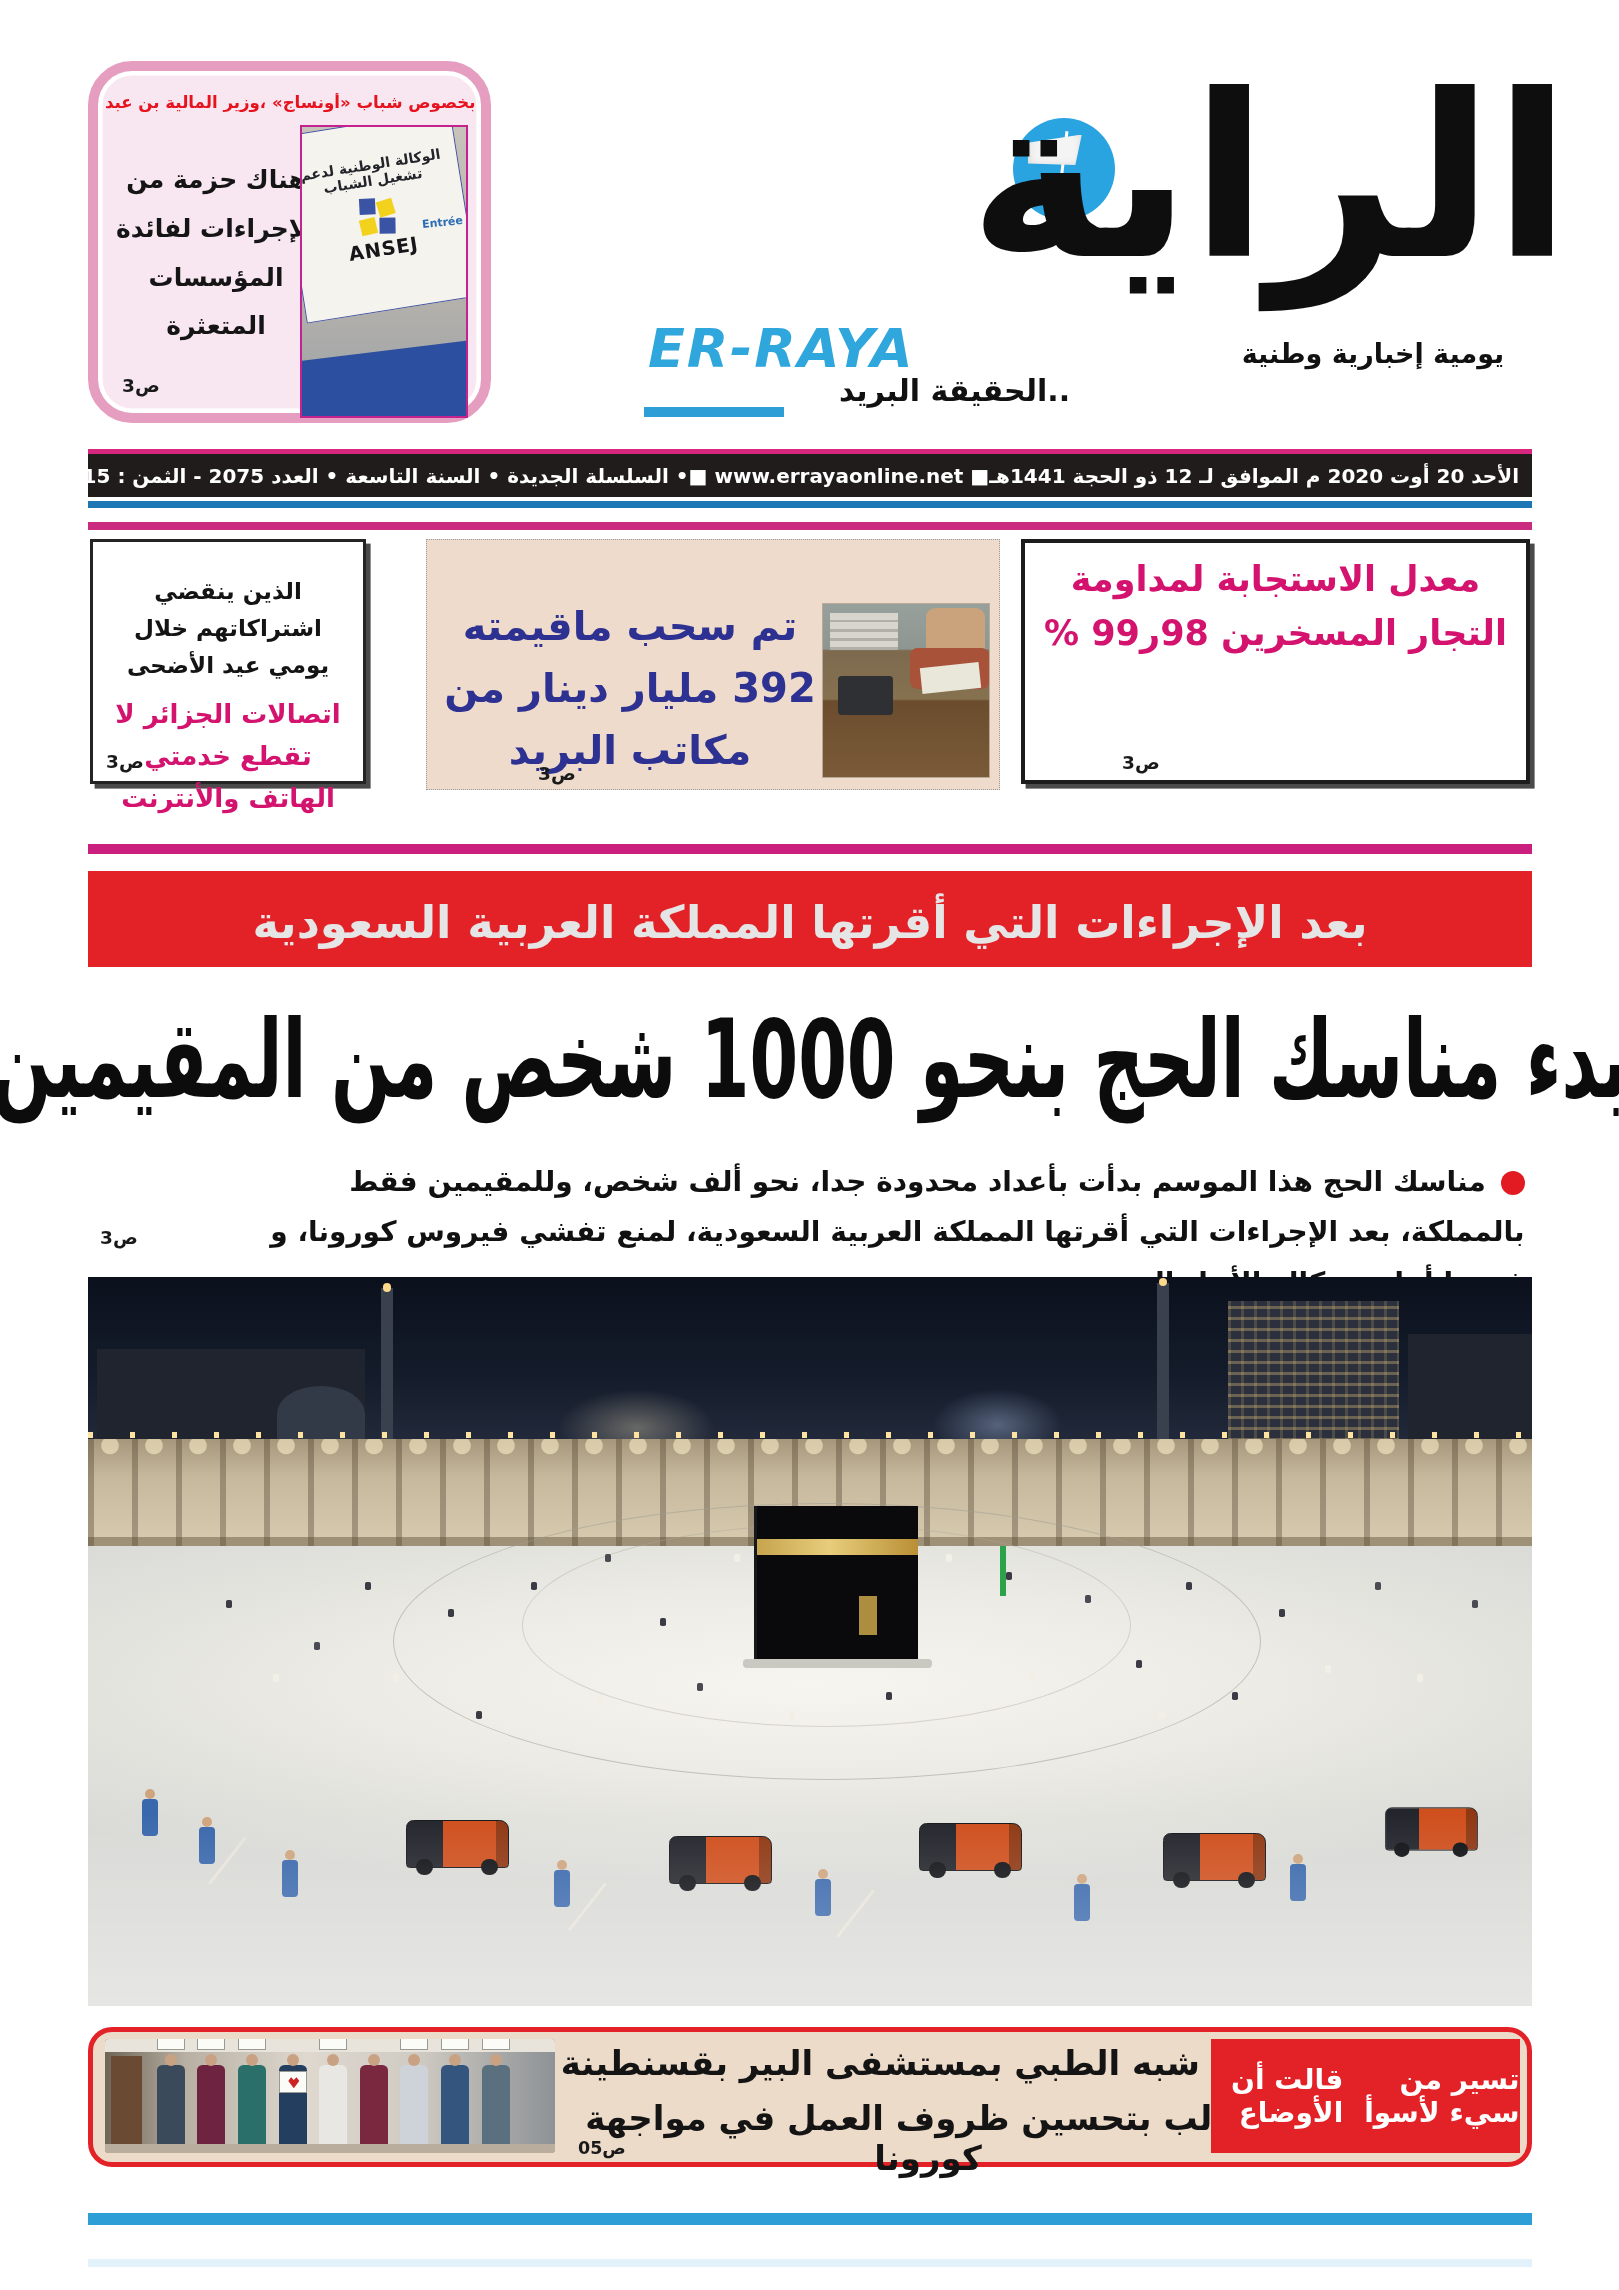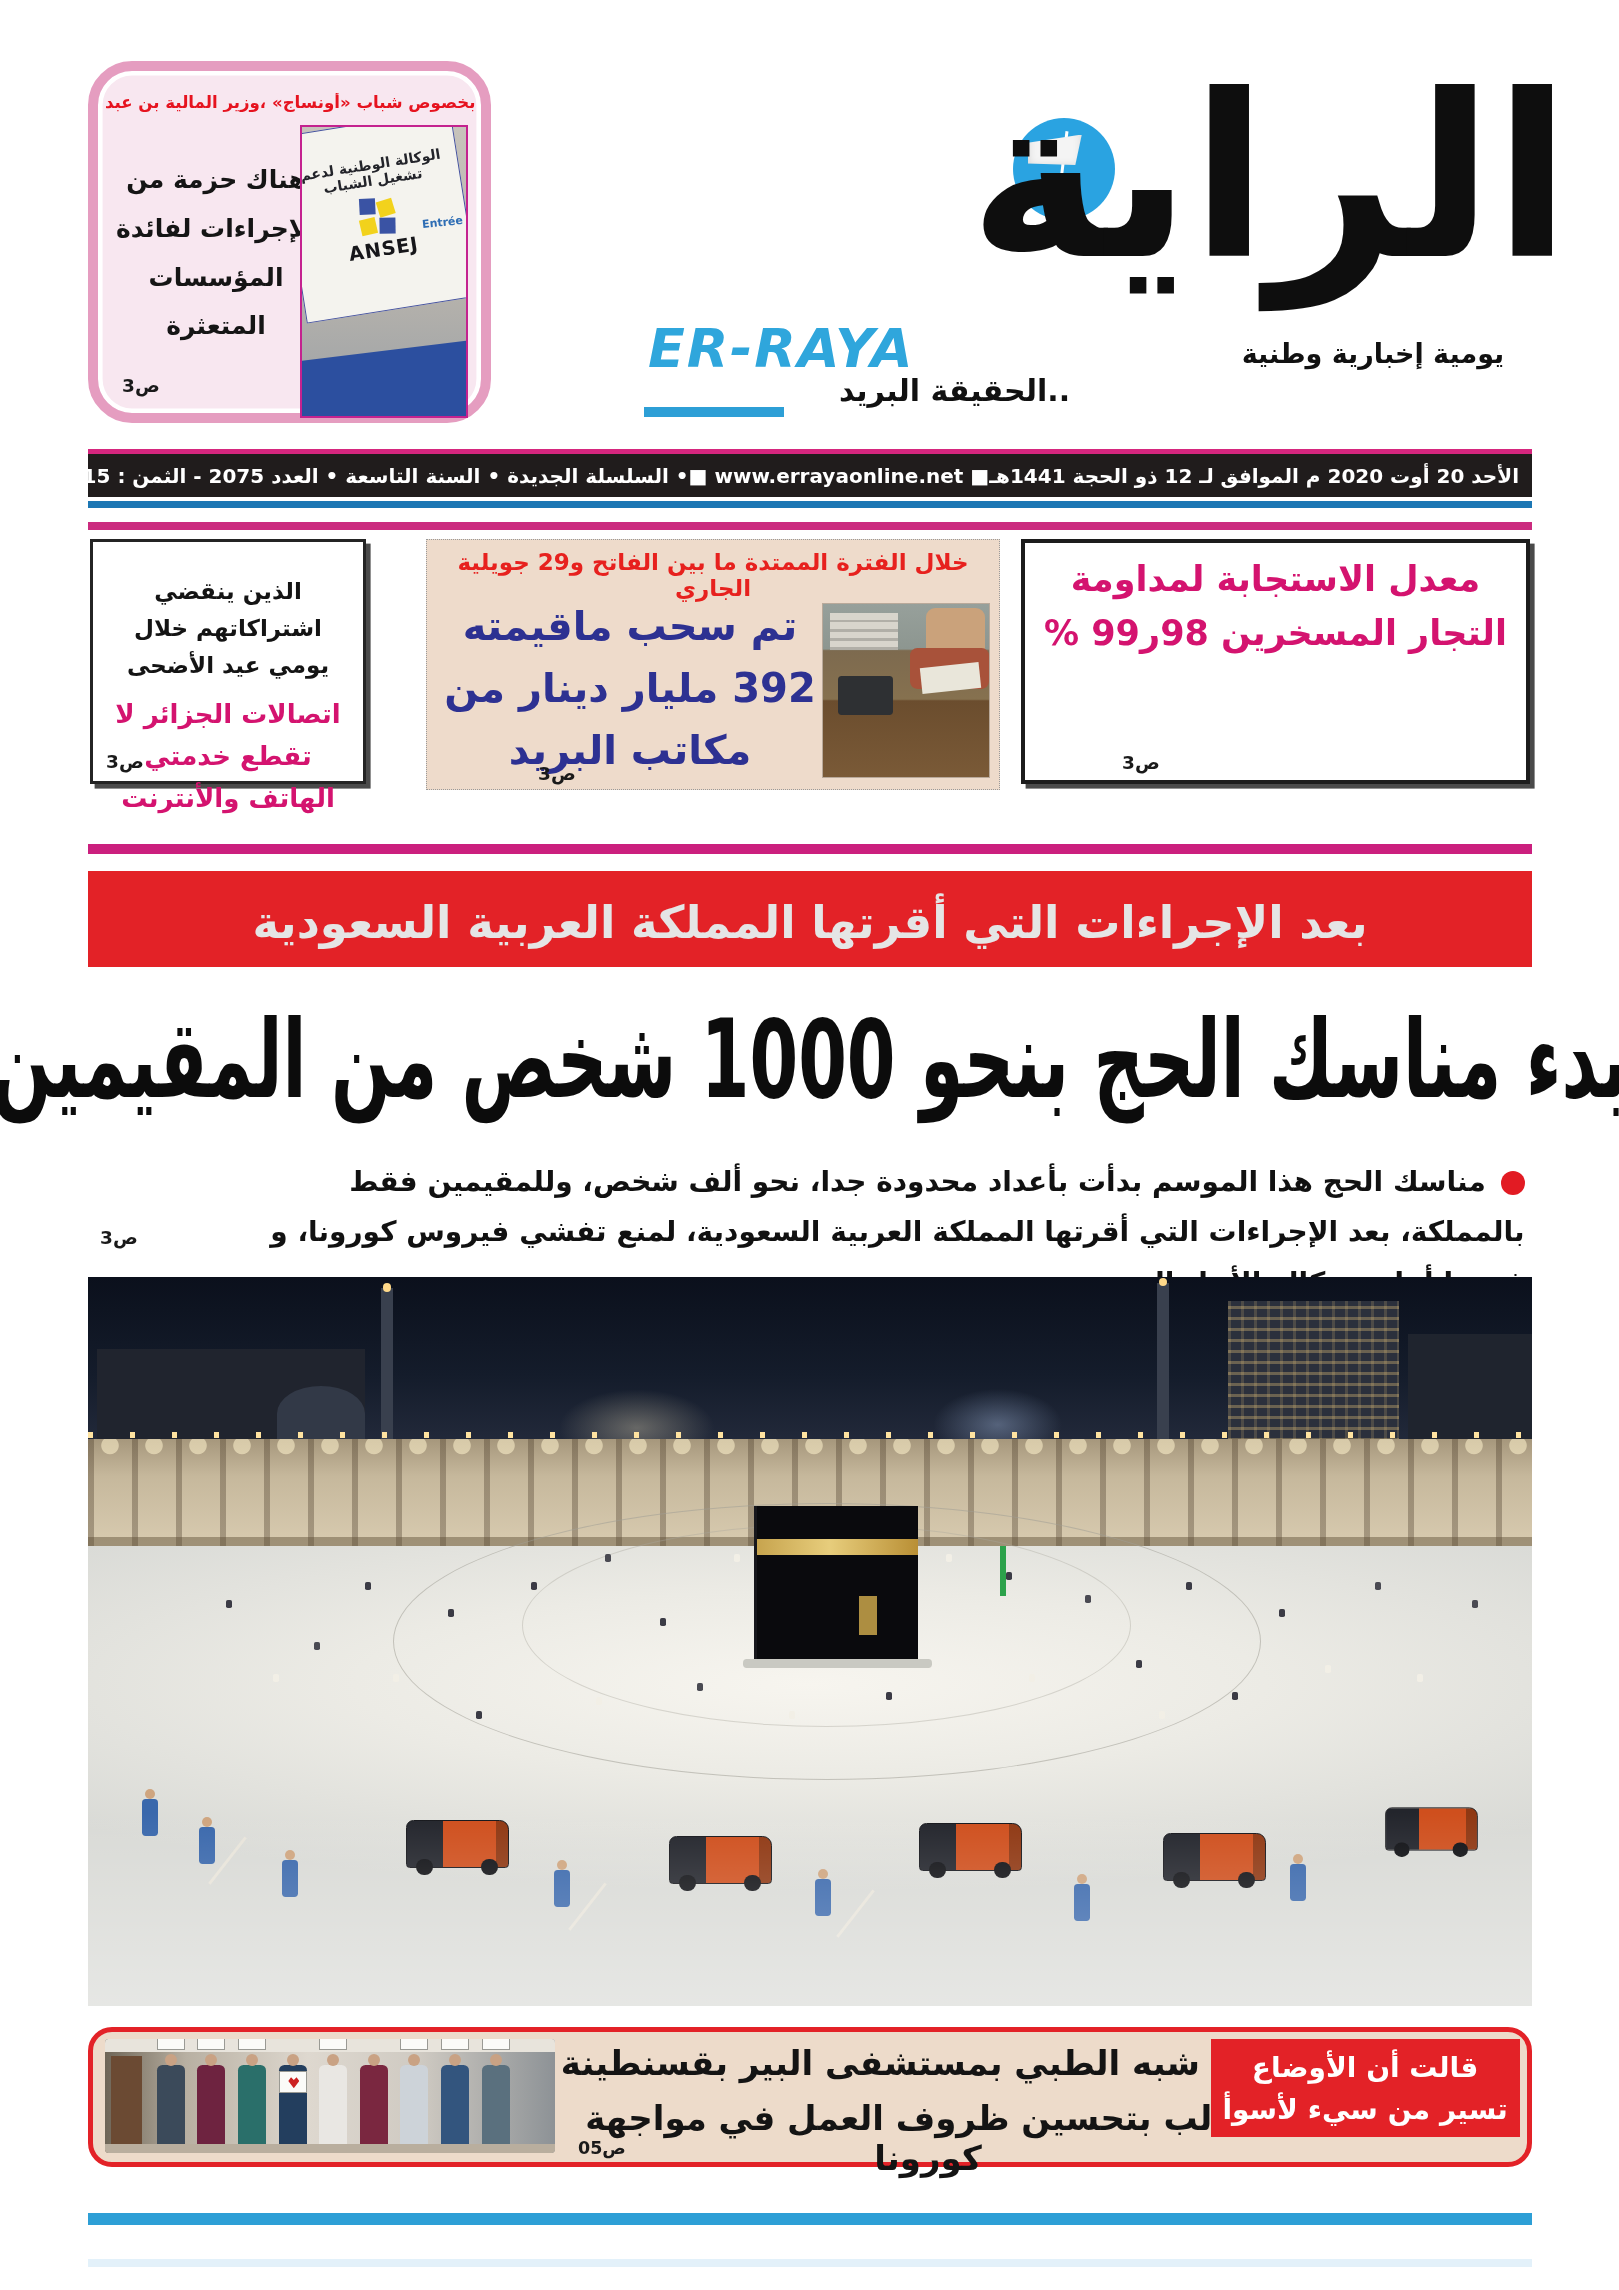--- a/index.html
+++ b/index.html
@@ -276,22 +276,22 @@
   .bp-person i { position:absolute; left:8.3px; top:-11px; width:12px; height:12px; border-radius:50%; background:#c9a284; }
   .bp-sign { position:absolute; left:0; top:-37px; width:28px; height:22px; background:#fbfbf8; border:0.9px solid #9a9a94; }
   .bp-sign-heart { background:#fbfbf8; }
   .bp-sign-heart::after { content:""; position:absolute; left:8.3px; top:5.5px; width:11px; height:11px; background:#c22; 
     clip-path:polygon(50% 100%, 0 35%, 25% 0, 50% 25%, 75% 0, 100% 35%); }
   .bp-headline { position:absolute; left:466px; top:3.7px; width:738px; text-align:center; direction:rtl; color:#141414; }
   .bp-l1 { font-weight:bold; font-size:34px; margin-top:7.4px; }
   .bp-l2 { font-weight:bold; font-size:34px; margin-top:14.8px; }
   .bp-ref { position:absolute; left:485px; bottom:3.7px; font-size:17.5px; }
   .bp-sidebox {
-    position:absolute; right:7.4px; top:7.4px; width:309px; height:98px; background:#e32227;
-    display:flex; flex-direction:column; align-items:center; justify-content:center; gap:9.2px;
+    position:absolute; right:7.4px; top:7.4px; width:309px; height:114px; background:#e32227;
+    display:flex; align-items:center; justify-content:center; gap:9.2px;
   }
   .bp-sidebox div { color:#fff; font-weight:bold; font-size:28px; direction:rtl; }
 
   .blue-bottom { top:2213px; height:12px; background:#2d9fd6; }
   .faint-bar   { top:2259px; height:8.3px;  background:#e3f1fa; }
 </style>
 </head>
 <body>
 
 <div>
@@ -338,21 +338,20 @@
   <div class="abs rule rule-blue-under"></div>
   <div class="abs rule rule-pink-boxes"></div>
 
   <section class="abs news-box box-left">
     <div class="kicker">الذين ينقضي اشتراكاتهم خلال يومي عيد الأضحى</div>
     <div class="headline">اتصالات الجزائر لا تقطع خدمتي الهاتف والأنترنت</div>
     <div class="page-ref">ص3</div>
   </section>
 
   <section class="abs box-mid">
-    <div class="kicker">خلال الفترة الممتدة ما بين الفاتح و29 جويلية الجاري</div>
     <div class="headline">تم سحب ماقيمته 392 مليار دينار من مكاتب البريد</div>
     <figure class="post-photo">
       <div class="pp-shelf"></div>
         <div class="pp-person"></div>
         <div class="pp-shirt"></div>
       <div class="pp-machine"></div>
         <div class="pp-papers"></div>
     </figure>
     <div class="page-ref">ص3</div>
   </section>

